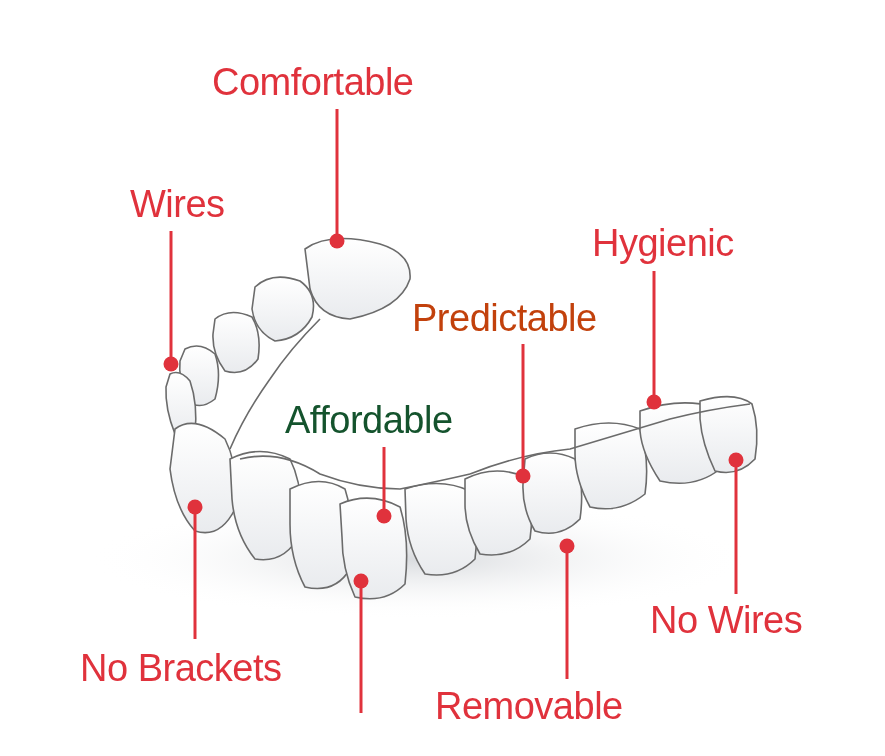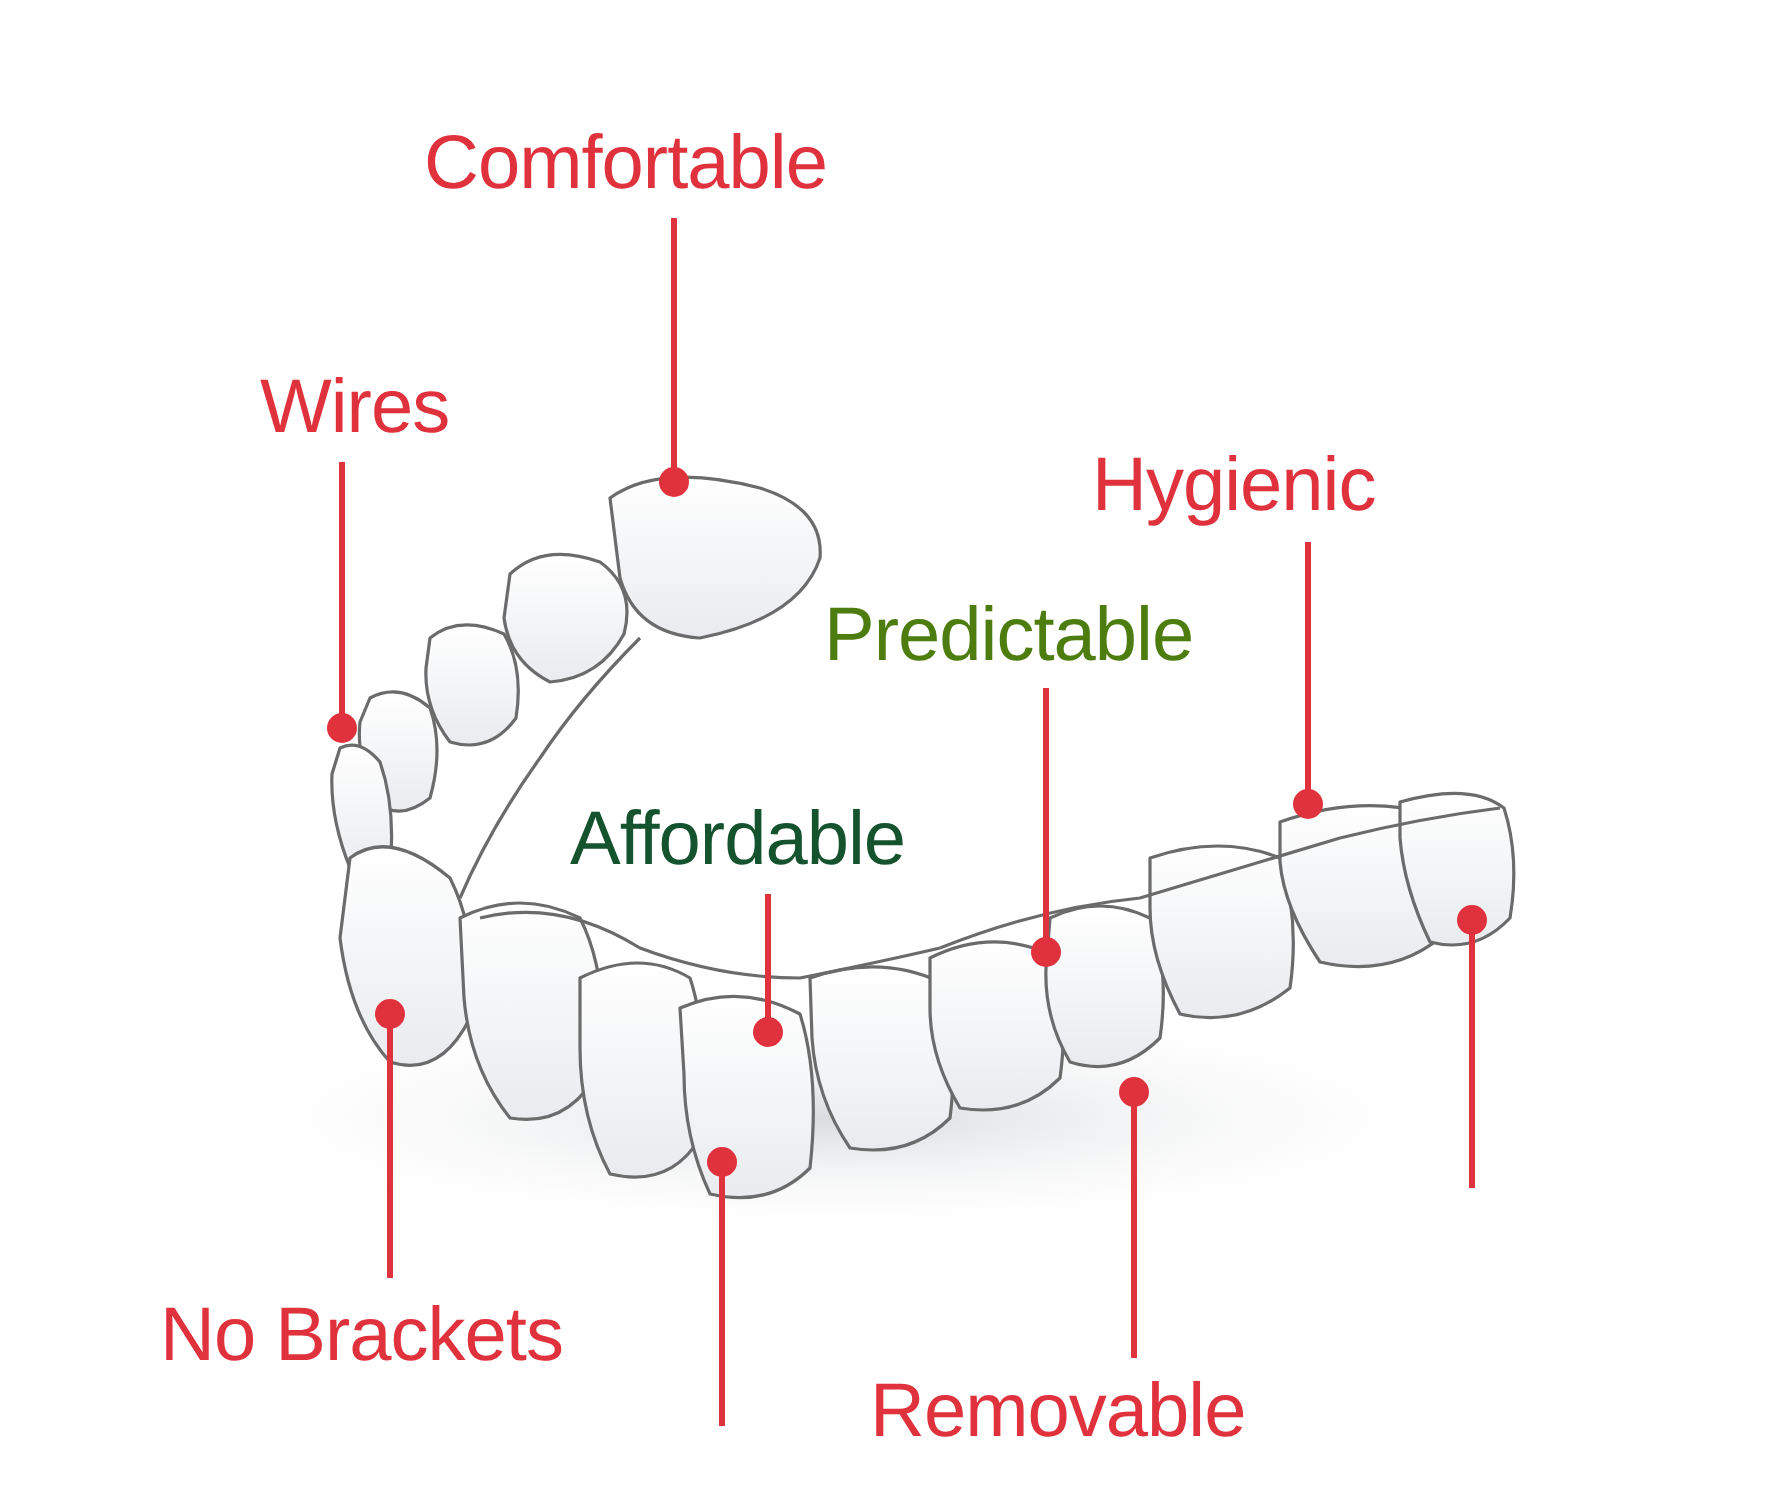--- a/index.html
+++ b/index.html
@@ -73,18 +73,19 @@
         <circle cx="195" cy="488" r="7.5" fill="#e0323c"></circle>
         <line x1="567" y1="527" x2="567" y2="660" stroke="#e0323c" stroke-width="3"></line>
         <circle cx="567" cy="527" r="7.5" fill="#e0323c"></circle>
         <line x1="361" y1="562" x2="361" y2="694" stroke="#e0323c" stroke-width="3"></line>
         <circle cx="361" cy="562" r="7.5" fill="#e0323c"></circle>
       </g>
   </svg>
 
   <div class="label" style="left: 212px; top: 44px; color: rgb(224, 50, 60);">Comfortable</div>
   <div class="label" style="left: 130px; top: 166px; color: rgb(224, 50, 60);">Wires</div>
-  <div class="label" style="left: 546px; top: 205px; color: rgb(224, 50, 60);">Hygienic</div>
-  <div class="label" style="left: 412px; top: 280px; color: #4d7c0f;">Predictable</div>
+  <div class="label" style="left: 592px; top: 205px; color: rgb(224, 50, 60);">Hygienic</div>
+  <div class="label" style="left: 412px; top: 280px; color: #c2410c;">Predictable</div>
   <div class="label" style="left: 285px; top: 382px; color: #14532d;">Affordable</div>
+  <div class="label" style="left: 650px; top: 582px; color: rgb(224, 50, 60);">No Wires</div>
   <div class="label" style="left: 80px; top: 630px; color: rgb(224, 50, 60);">No Brackets</div>
   <div class="label" style="left: 435px; top: 668px; color: rgb(224, 50, 60);">Removable</div>
 </div>
 
 </body></html>

